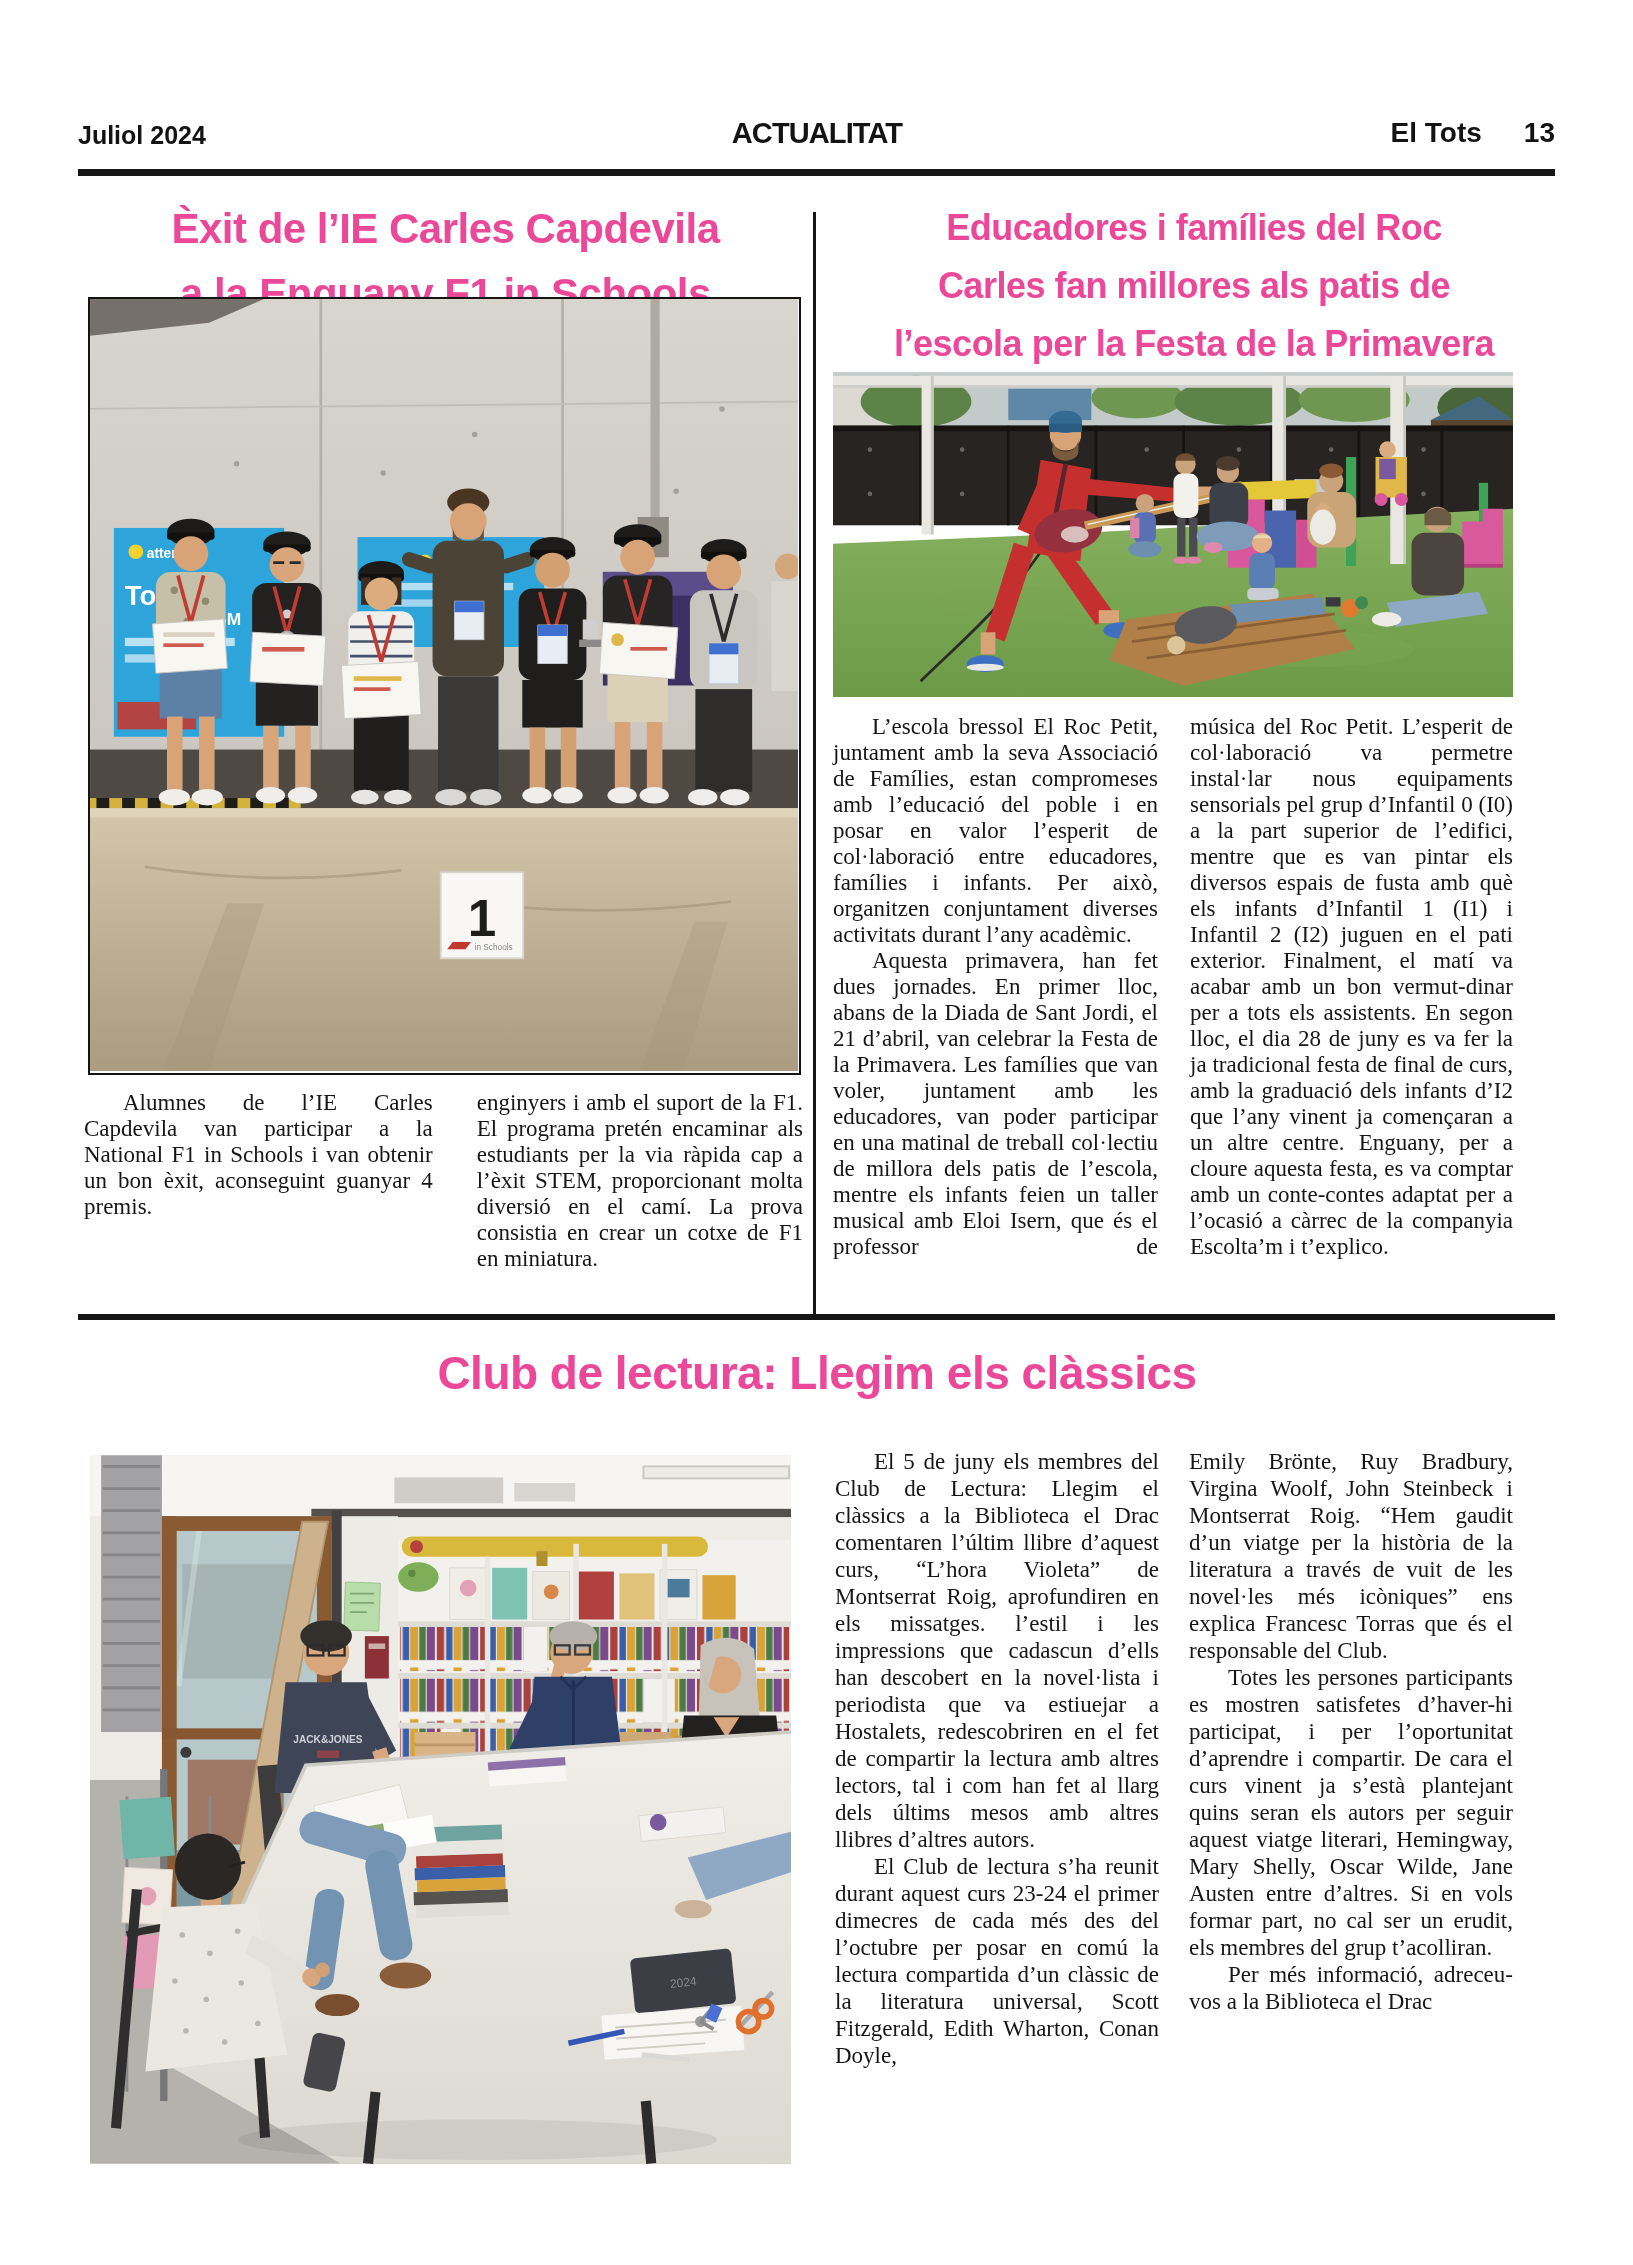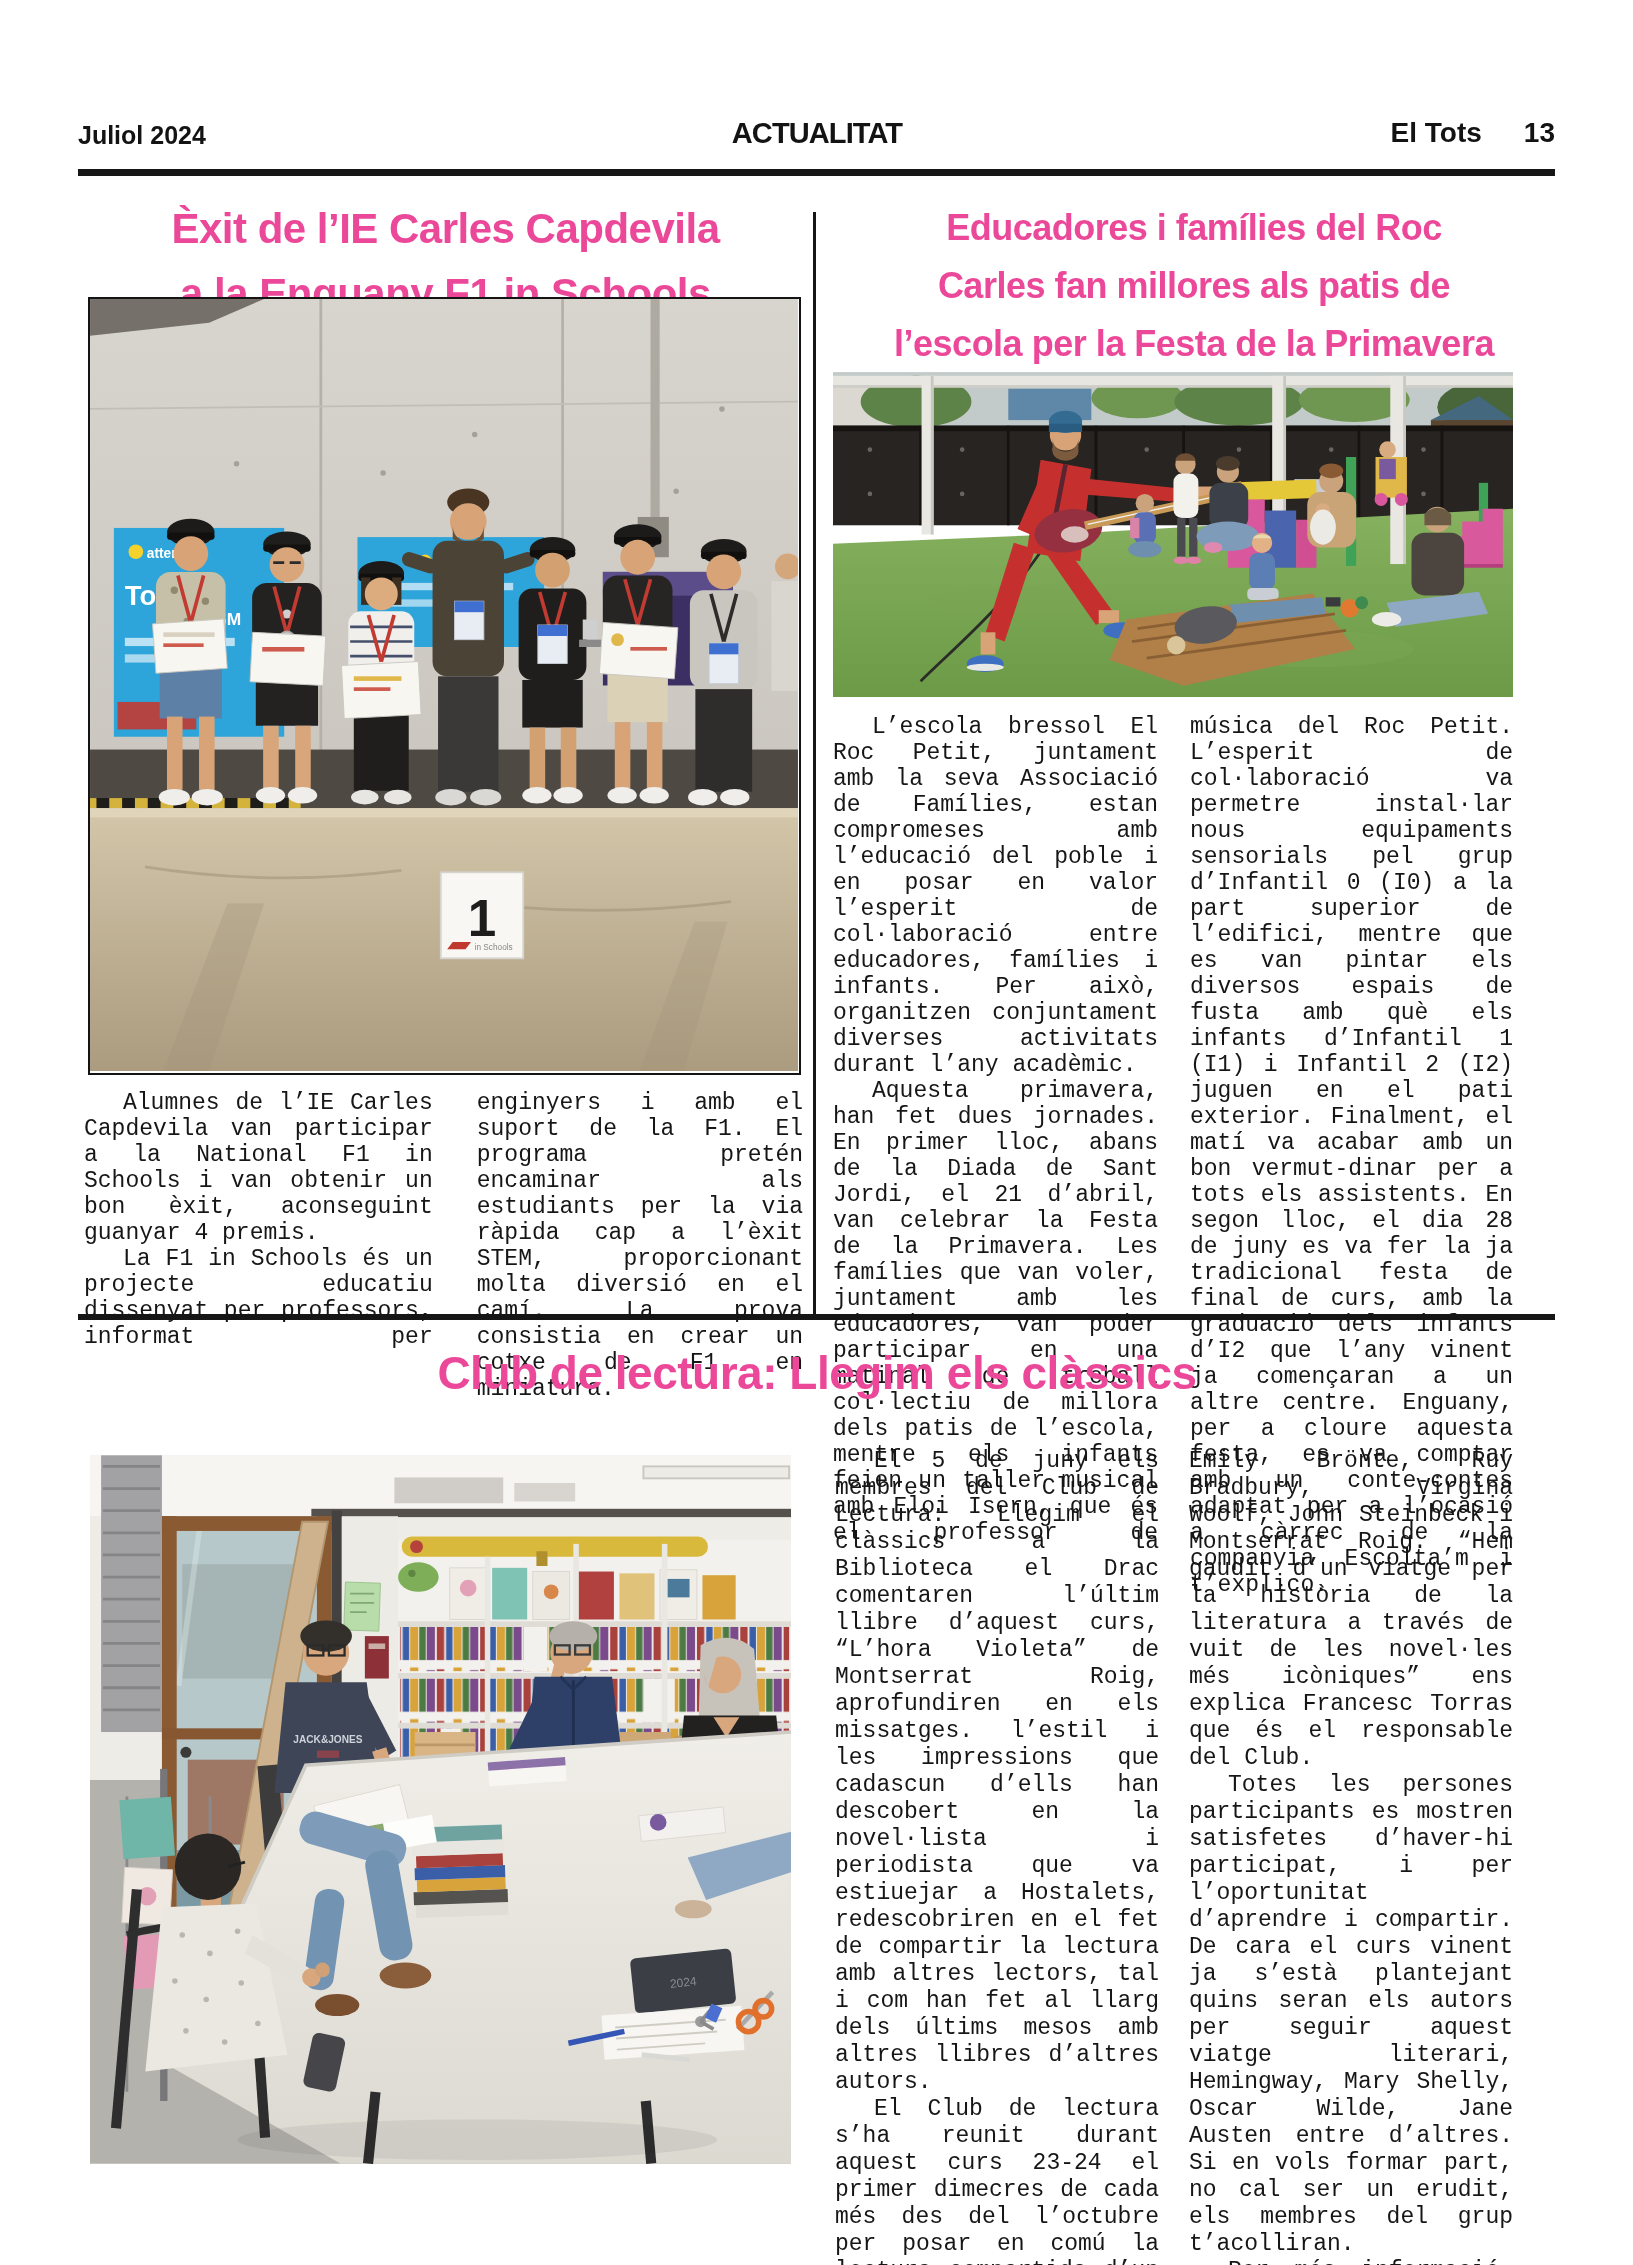--- a/index.html
+++ b/index.html
@@ -10,21 +10,21 @@
     font-family:"Liberation Serif", serif; color:#191919;
   }
   .abs { position:absolute; }
   .rule { position:absolute; background:#161616; }
   .headline {
     font-family:"Liberation Sans", sans-serif; font-weight:bold; color:#ec4899;
     text-align:center; letter-spacing:-0.5px; line-height:1.5;
   }
   .kicker { font-family:"Liberation Sans", sans-serif; font-weight:bold; color:#131313; }
   .bodytext {
-    font-family:Liberation Mono, monospace; font-size:23px; line-height:26px;
+    font-family:Liberation Serif, serif; font-size:23px; line-height:26px;
     color:#161616; text-align:justify; hyphens:none;
   }
   .bodytext p { margin:0; }
   p.ind { text-indent:39px; }
   p.runon { text-align-last:justify; }
   .cols { display:flex; }
   figure { margin:0; padding:0; }
   figure svg { display:block; }
   .club-body { line-height:27px; }
 </style>
@@ -222,21 +222,20 @@
           <rect x="661" y="426" width="62" height="112" fill="#2e2d2b"></rect>
           <ellipse cx="669" cy="544" rx="16" ry="9" fill="#efeeea"></ellipse>
             <ellipse cx="704" cy="544" rx="16" ry="9" fill="#efeeea"></ellipse>
         </g>
       </svg>
     </figure>
 
     <div class="abs bodytext cols" style="left:84px; top:1090px; width:719px; gap:44px;">
       <div class="col" style="width:357px;">
         <p class="ind">Alumnes de l’IE Carles Capdevila van participar a la National F1 in Schools i van obtenir un bon èxit, aconseguint guanyar 4 premis.</p>
-        <p class="ind runon">La F1 in Schools és un projecte educatiu dissenyat per professors, informat per</p>
       </div>
       <div class="col" style="width:334px;">
         <p>enginyers i amb el suport de la F1. El programa pretén encaminar als estudiants per la via ràpida cap a l’èxit STEM, proporcionant molta diversió en el camí. La prova consistia en crear un cotxe de F1 en miniatura.</p>
       </div>
     </div>
   </section>
 
   <section>
     <h1 class="abs headline" style="left:828px; top:199px; width:732px; font-size:36px; line-height:58px; margin:0;">
       <span style="display:block;">Educadores i famílies del Roc</span>

